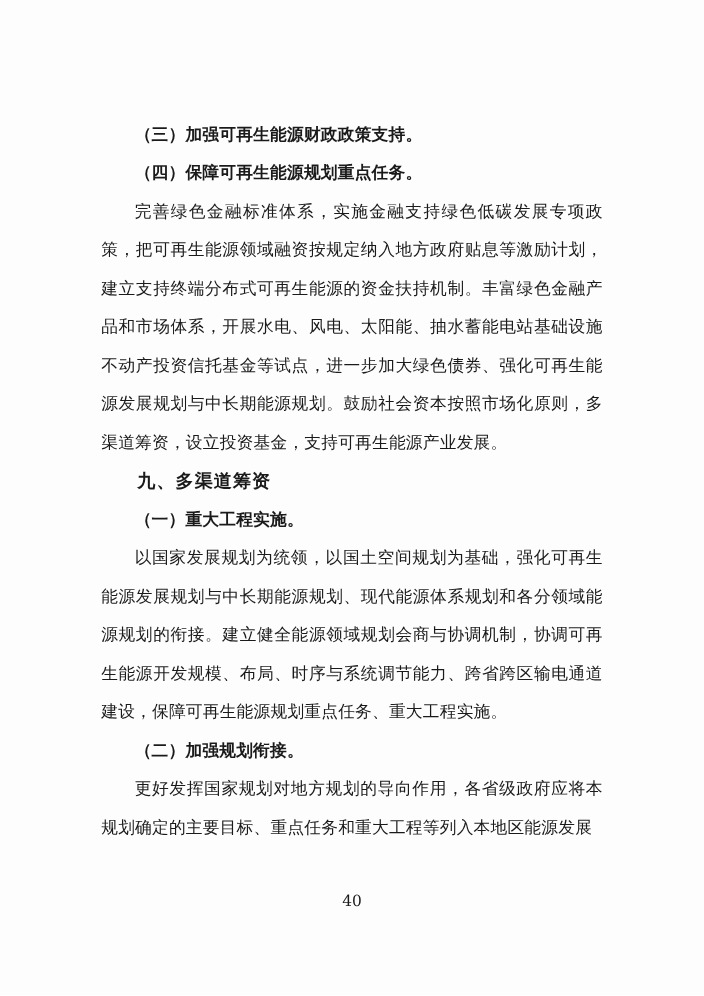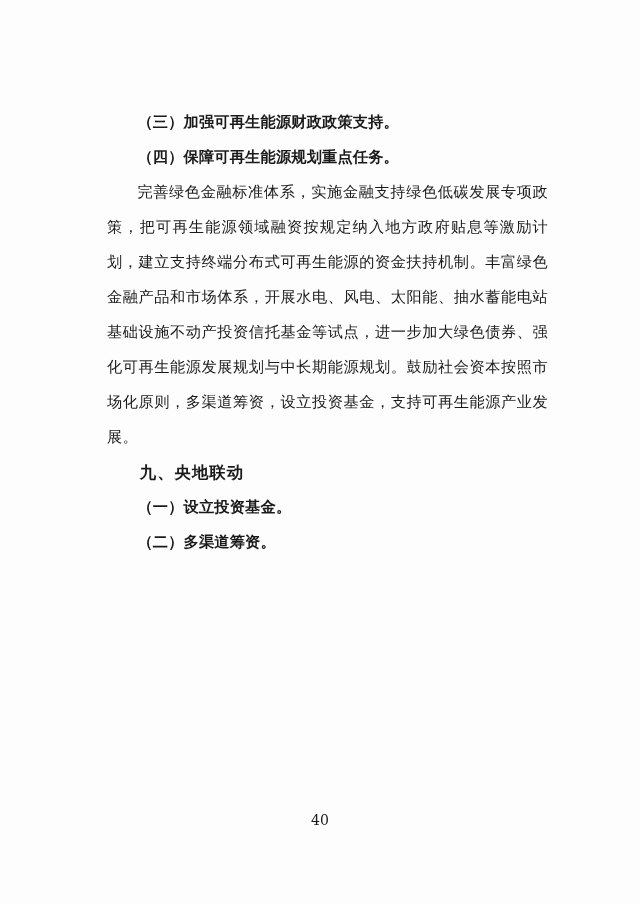--- a/index.html
+++ b/index.html
@@ -21,21 +21,20 @@
     background: #fdfdfd;
     box-sizing: border-box;
     padding: 105px 92px 0 92px;
   }
   .doc-body {
     font-size: 15.2px;
     line-height: 35px;
     text-align: justify;
     text-justify: inter-ideograph;
     letter-spacing: 0.2px;
-    margin-left: 15px;
   }
   .para {
     margin: 0 0 0 0;
     text-indent: 2em;
   }
   .heading-sub {
     margin: 0;
     text-indent: 2em;
     font-weight: 600;
   }
@@ -63,24 +62,26 @@
 <div class="page">
   <div class="doc-body">
 
     <p class="heading-sub">（三）加强可再生能源财政政策支持。</p>
 
 
     <p class="heading-sub">（四）保障可再生能源规划重点任务。</p>
 
     <p class="para">完善绿色金融标准体系，实施金融支持绿色低碳发展专项政策，把可再生能源领域融资按规定纳入地方政府贴息等激励计划，建立支持终端分布式可再生能源的资金扶持机制。丰富绿色金融产品和市场体系，开展水电、风电、太阳能、抽水蓄能电站基础设施不动产投资信托基金等试点，进一步加大绿色债券、强化可再生能源发展规划与中长期能源规划。鼓励社会资本按照市场化原则，多渠道筹资，设立投资基金，支持可再生能源产业发展。</p>
 
-    <p class="heading-section">九、央地联动</p>
+    <p class="heading-section">九、多渠道筹资</p>
 
-    <p class="heading-sub">（一）设立投资基金。</p>
+    <p class="heading-sub">（一）重大工程实施。</p>
 
+    <p class="para">以国家发展规划为统领，以国土空间规划为基础，强化可再生能源发展规划与中长期能源规划、现代能源体系规划和各分领域能源规划的衔接。建立健全能源领域规划会商与协调机制，协调可再生能源开发规模、布局、时序与系统调节能力、跨省跨区输电通道建设，保障可再生能源规划重点任务、重大工程实施。</p>
 
-    <p class="heading-sub">（二）多渠道筹资。</p>
+    <p class="heading-sub">（二）加强规划衔接。</p>
 
+    <p class="para">更好发挥国家规划对地方规划的导向作用，各省级政府应将本规划确定的主要目标、重点任务和重大工程等列入本地区能源发展</p>
 
   </div>
 
   <div class="page-number">40</div>
 </div>
 
 </body></html>

